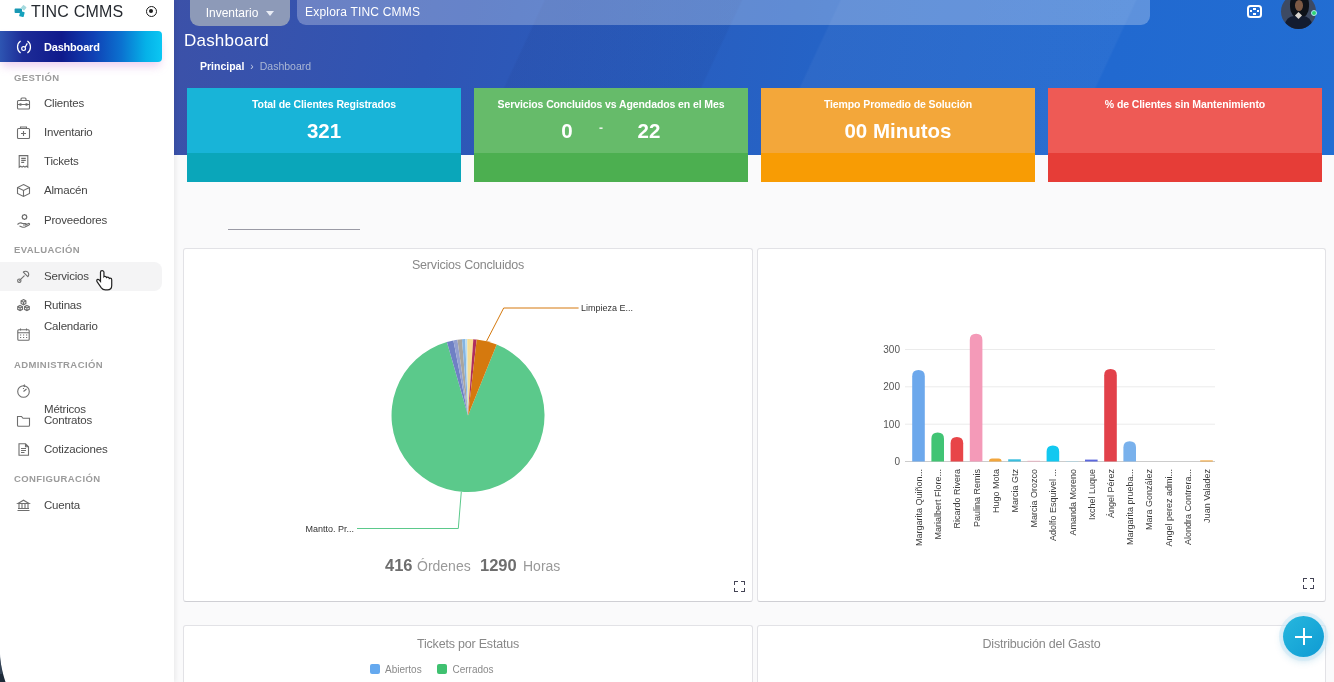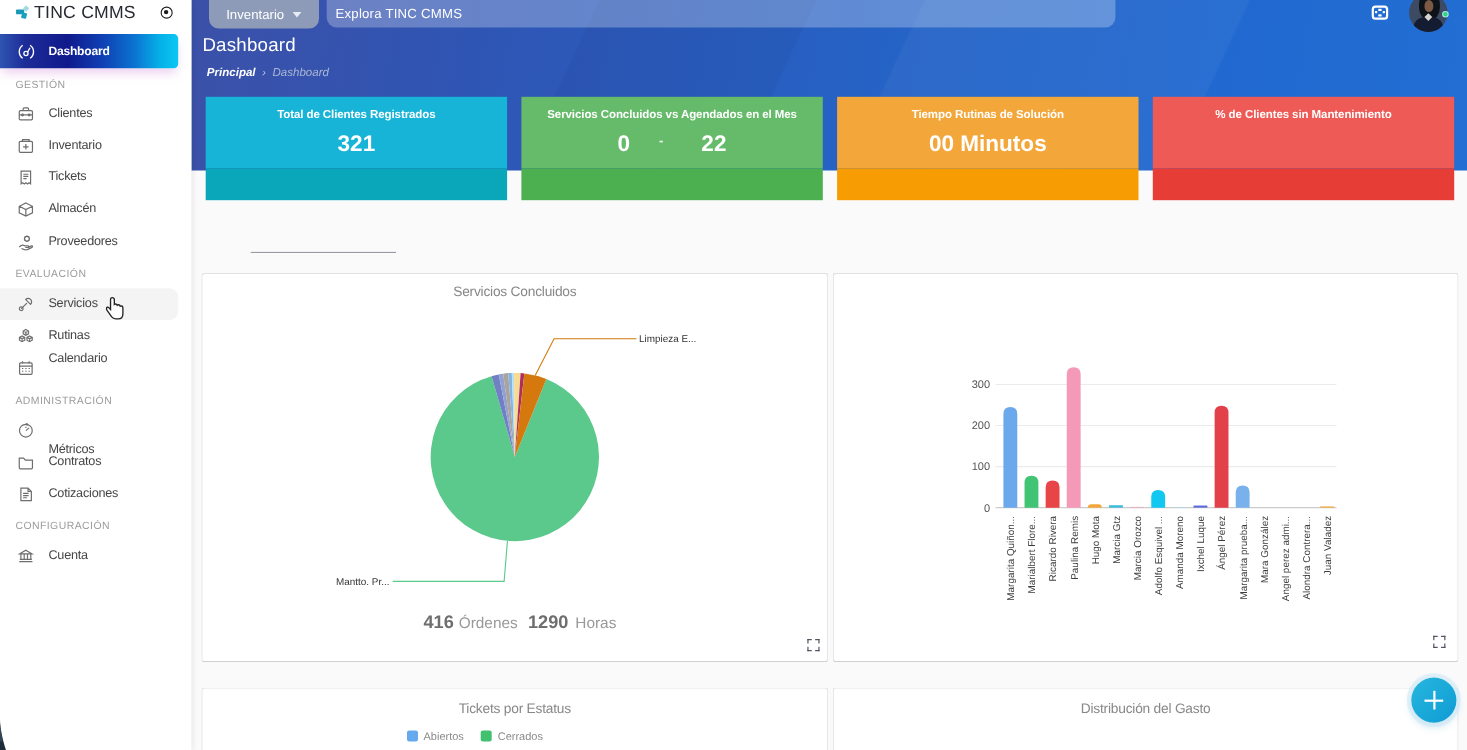--- a/index.html
+++ b/index.html
@@ -6,36 +6,36 @@
 html,body { width:1334px; height:682px; overflow:hidden; font-family:"Liberation Sans", sans-serif; }
 #app { position:relative; width:1334px; height:682px; background:#fafafb; overflow:hidden; }
 .abs { position:absolute; }
 
 #header { left:174px; top:0; width:1160px; height:155px;
   background:linear-gradient(100deg,#3c51a8 0%,#2f55b4 22%,#2563c6 55%,#2169d0 80%,#226ed3 100%); }
 #header .shard1 { left:0; top:0; width:100%; height:100%;
   background:linear-gradient(115deg, rgba(255,255,255,0) 54%, rgba(255,255,255,0.04) 54.2%, rgba(255,255,255,0.04) 78%, rgba(255,255,255,0) 78.2%); }
 #header .shard2 { left:0; top:0; width:100%; height:100%;
   background:linear-gradient(115deg, rgba(0,0,30,0) 30%, rgba(10,10,60,0.05) 30.2%, rgba(10,10,60,0.05) 46%, rgba(0,0,30,0) 46.2%); }
-#explorabar { left:297px; top:0; width:717px; height:25px; background:rgba(255,255,255,0.27);
+#explorabar { left:297px; top:0; width:853px; height:25px; background:rgba(255,255,255,0.27);
   border-radius:0 0 9px 9px; color:#fff; font-size:12px; line-height:25px; padding-left:8px; letter-spacing:0.2px; }
 #invbtn { left:190px; top:0; width:100px; height:26px; background:#8d9ab8; border-radius:0 0 9px 9px;
   color:#fff; font-size:12px; line-height:26px; text-align:center; }
 #invbtn .caret { display:inline-block; margin-left:8px; width:0; height:0; border-left:4px solid transparent;
   border-right:4px solid transparent; border-top:5px solid #e8ecf5; vertical-align:middle; }
 #fsicon { left:1247px; top:4.5px; width:15px; height:13.5px; border:2px solid #fff; border-radius:3.5px; }
 #fsicon i { position:absolute; background:#fff; }
 #avatar { left:1281px; top:-6px; width:35px; height:35px; border-radius:50%; background:#3d4a63; overflow:hidden; }
 #avatar .face { position:absolute; left:13.5px; top:6px; width:8.5px; height:11px; border-radius:50%; background:#7d5a45; }
 #avatar .hair { position:absolute; left:8.5px; top:-1px; width:19px; height:25px; border-radius:45%; background:#0e1219; }
 #avatar .body { position:absolute; left:4px; top:22px; width:27px; height:13px; border-radius:9px 9px 0 0; background:#131c30; }
 #avatar .collar { position:absolute; left:15px; top:19px; width:5px; height:5px; background:#d8d4ce; transform:rotate(45deg); }
 #statusdot { left:1310.5px; top:9.5px; width:6px; height:6px; border-radius:50%; background:#2ed573; border:1.5px solid #aee4f2; }
 #pgtitle { left:184px; top:31px; color:#fff; font-size:17px; font-weight:500; letter-spacing:0.2px; }
-#breadcrumb { left:188px; top:60px; font-size:10.5px; color:#fff; font-weight:bold;font-style:italic; }
+#breadcrumb { left:200px; top:60px; font-size:10.5px; color:#fff; font-weight:bold; }
 #breadcrumb .sep { color:#c3cde4; font-weight:normal; padding:0 6px; font-size:10px; }
 #breadcrumb .cur { color:#aab6d4; font-weight:normal; }
 
 .stat { position:absolute; top:88px; width:274px; height:94px; border-radius:1px; }
 .stat .top { position:absolute; left:0; top:0; width:100%; height:65px; }
 .stat .ttl { position:absolute; width:100%; top:10px; text-align:center; color:#fff; font-size:10.5px; font-weight:bold; letter-spacing:-0.1px; }
 .stat .val { position:absolute; width:100%; top:31px; text-align:center; color:#fff; font-size:20.5px; font-weight:bold; }
 
 #periodo { left:183px; top:211px; font-size:12px; color:#3a3a3a;margin-top:46px; }
 #periodline { left:228px; top:229px; width:132px; height:1px; background:#9a9aa5; }
@@ -46,21 +46,21 @@
 
 #sidebar { left:0; top:0; width:174px; height:682px; background:#fff; box-shadow:2px 0 4px rgba(0,0,0,0.06); }
 #logoglyph { width:14px; height:14px; }
 #logotext { left:31px; top:3px; font-size:16px; color:#272b31; letter-spacing:0.2px; font-weight:500; }
 #toggle { left:146px; top:6px; width:11px; height:11px; border:1.5px solid #1c1c1c; border-radius:50%; }
 #toggle i { position:absolute; left:1.8px; top:1.8px; width:4.5px; height:4.5px; background:#1c1c1c; border-radius:50%; }
 #active-item { left:0; top:31px; width:162px; height:31px; border-radius:0 4px 4px 0;
   background:linear-gradient(90deg,#2e55b2 0%,#1d2c97 14%,#101a8c 38%,#0f41b5 58%,#0b72d0 75%,#05b1e8 90%,#0bc7f3 100%);
   box-shadow:0 6px 10px -2px rgba(205,130,215,0.4); }
 #active-item span { position:absolute; left:44px; top:9.5px; color:#fff; font-size:11px; font-weight:bold; letter-spacing:-0.2px; }
-.shead { position:absolute; left:14px; font-size:9.5px; font-weight:normal; color:#9b9b9b; letter-spacing:0.4px; }
+.shead { position:absolute; left:14px; font-size:9.5px; font-weight:bold; color:#9b9b9b; letter-spacing:0.4px; }
 .mitem { position:absolute; left:44px; font-size:11.5px; letter-spacing:-0.2px; color:#454545; }
 .micon { position:absolute; left:16px; width:15px; height:15px; }
 .micon svg { display:block; }
 #servhl { left:0; top:262px; width:162px; height:29px; background:#f4f4f5; border-radius:0 8px 8px 0; }
 
 #fab { left:1283px; top:616px; width:41px; height:41px; border-radius:50%;
   background:linear-gradient(135deg,#27b6de 0%,#1cabd9 45%,#0f9ad3 100%);
   box-shadow:0 0 0 4px rgba(208,234,246,0.6), 0 3px 8px rgba(30,140,190,0.3); }
 #fab .ph, #fab .pv { position:absolute; background:#fff; }
 #fab .ph { left:12px; top:19.5px; width:17px; height:2px; }
@@ -103,21 +103,21 @@
     <div class="top" style="background:#66bb6a"></div>
     <div style="position:absolute;left:0;top:65px;width:100%;height:29px;background:#4caf50"></div>
     <div class="ttl">Servicios Concluidos vs Agendados en el Mes</div>
     <div class="val" style="left:78px;width:30px">0</div>
       <div style="position:absolute;left:125px;top:33px;color:#e8f2e8;font-size:12px;font-weight:bold">-</div>
       <div class="val" style="left:155px;width:40px">22</div>
   </div>
   <div class="stat" style="left:761px">
     <div class="top" style="background:#f3a73a"></div>
     <div style="position:absolute;left:0;top:65px;width:100%;height:29px;background:#f89c04"></div>
-    <div class="ttl">Tiempo Rutinas de Solución</div>
+    <div class="ttl">Tiempo Promedio de Solución</div>
     <div class="val">00 Minutos</div>
   </div>
   <div class="stat" style="left:1048px">
     <div class="top" style="background:#ee5a55"></div>
     <div style="position:absolute;left:0;top:65px;width:100%;height:29px;background:#e63d37"></div>
     <div class="ttl">% de Clientes sin Mantenimiento</div>
   </div>
 
   <div id="periodo" class="abs">Periodo:</div>
   <div id="periodline" class="abs"></div>

